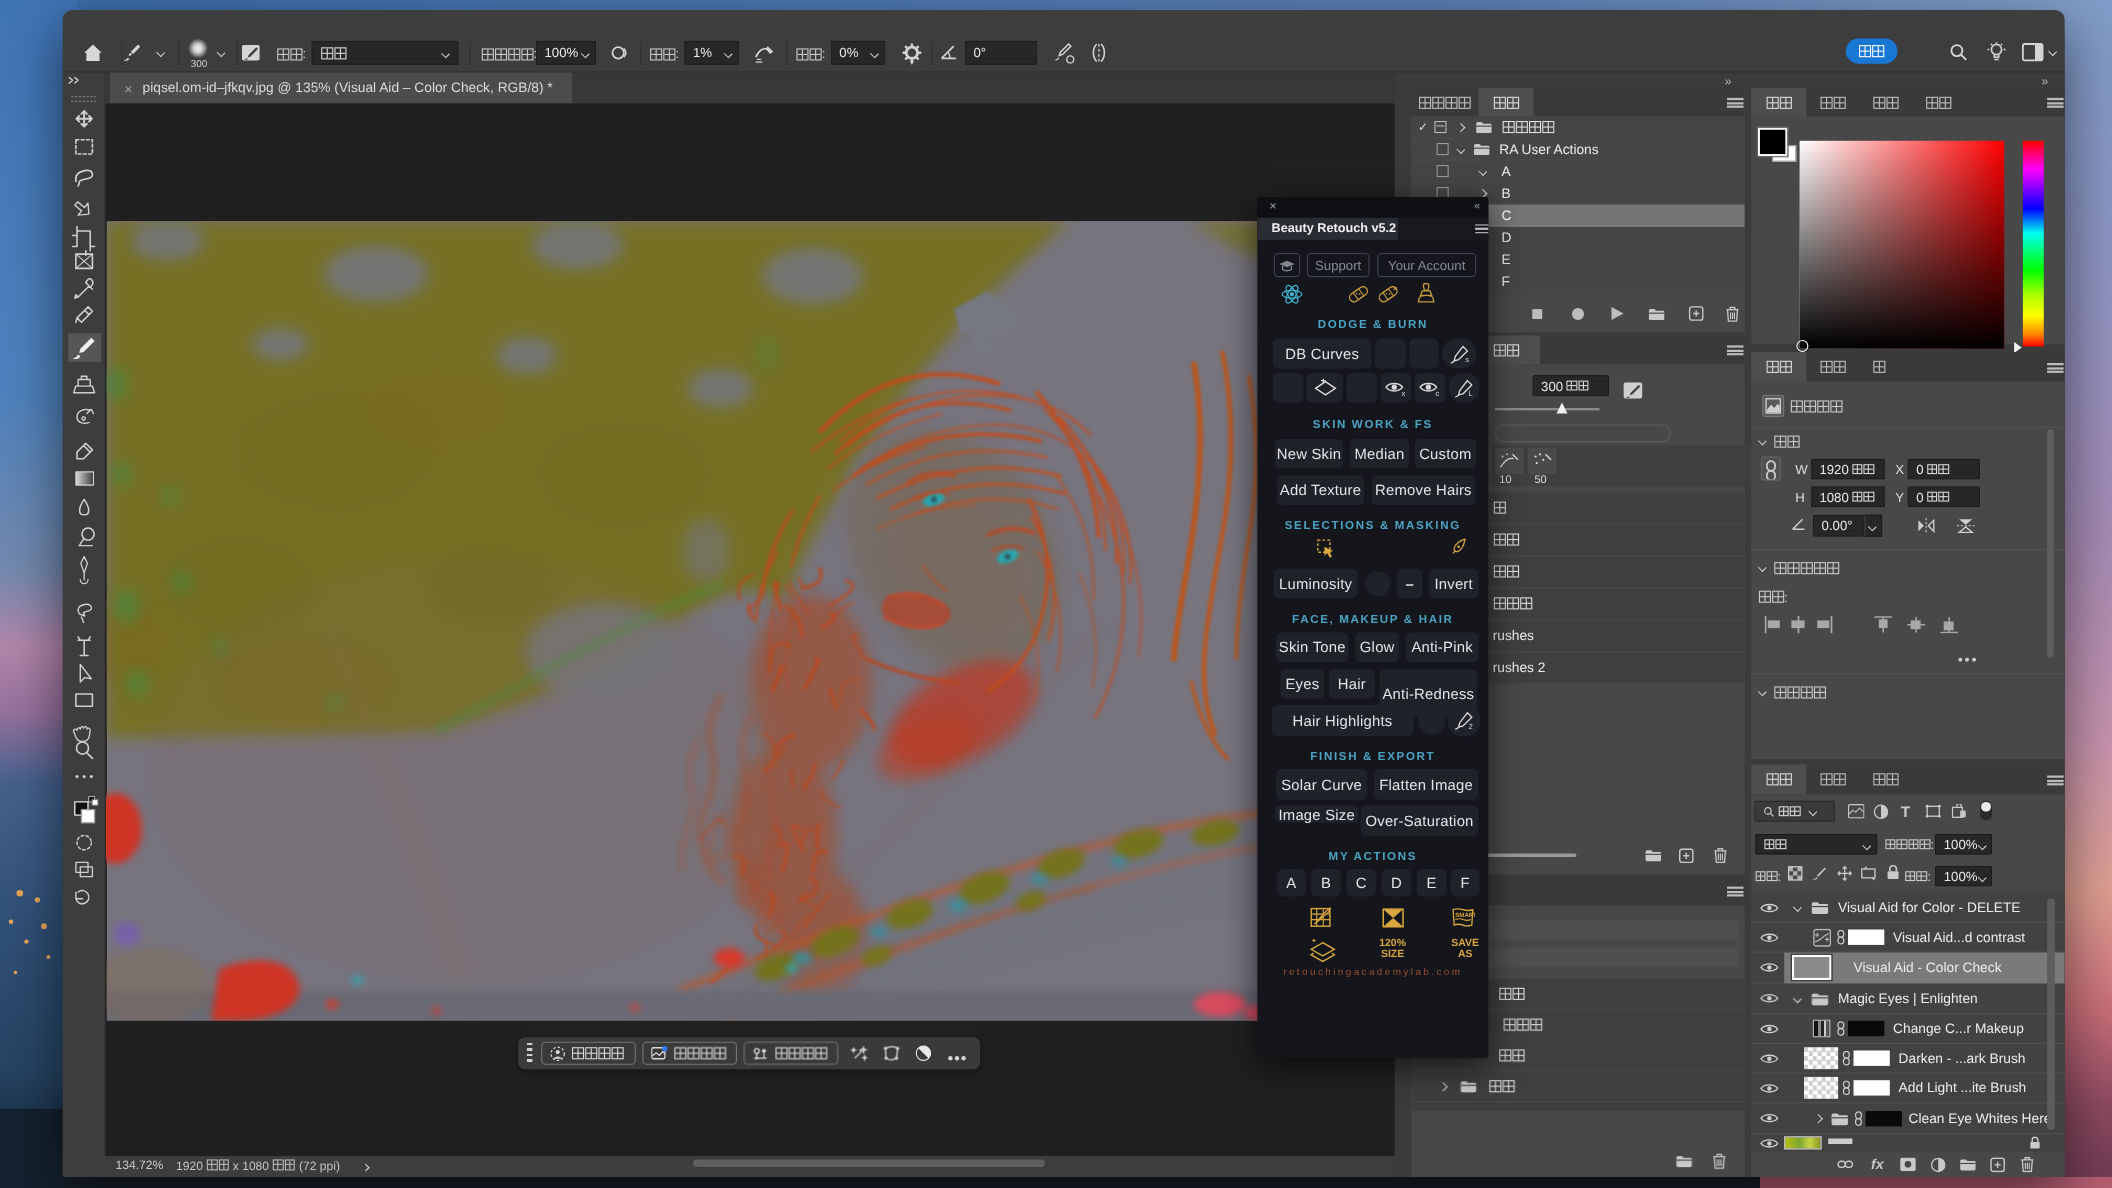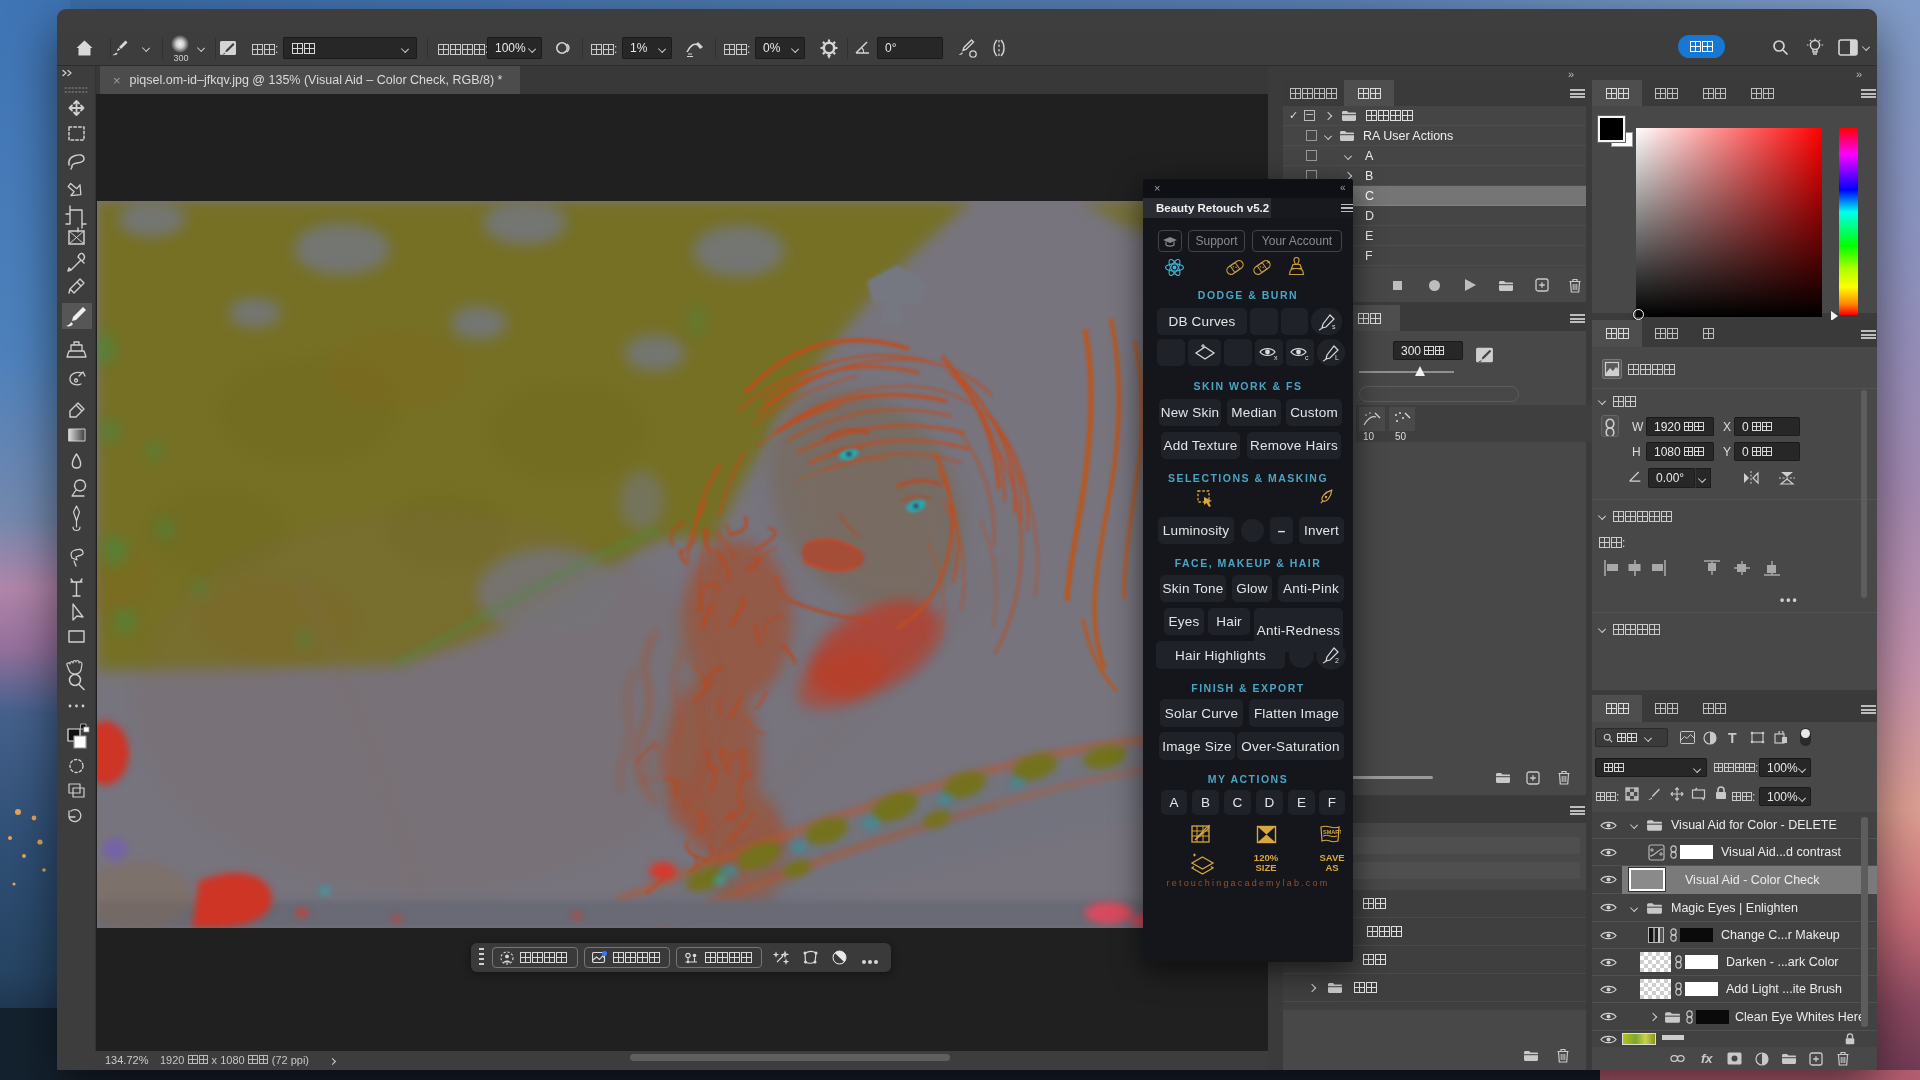--- a/index.html
+++ b/index.html
@@ -646,20 +646,40 @@
           <circle cx="5" cy="6" r=".8" fill="#ddd"></circle>
           <circle cx="9" cy="4" r=".8" fill="#ddd"></circle>
         </svg>
 <svg class="ab" style="left:108px;top:104px" width="22" height="20" viewBox="0 0 22 20">
           <path d="M14 4 L19 9" fill="none" stroke="#ddd" stroke-width="1.2"></path>
           <circle cx="5" cy="6" r="1" fill="#ddd"></circle>
           <circle cx="9" cy="4" r="1" fill="#ddd"></circle>
           <circle cx="6" cy="12" r="1" fill="#ddd"></circle>
           <circle cx="12" cy="9" r="1" fill="#ddd"></circle>
         </svg>
+<div class="ab" style="left:0;top:143px;width:303px;height:174px;background:#3f3f3f">
+<div class="lrow" style="top:0;height:29px;border-color:#4a4a4a">
+            <span style="margin-left:74px"><i class="c"></i></span>
+          </div>
+<div class="lrow" style="top:29px;height:29px;border-color:#4a4a4a">
+            <span style="margin-left:74px"><i class="c"></i><i class="c"></i></span>
+          </div>
+<div class="lrow" style="top:58px;height:29px;border-color:#4a4a4a">
+            <span style="margin-left:74px"><i class="c"></i><i class="c"></i></span>
+          </div>
+<div class="lrow" style="top:87px;height:29px;border-color:#4a4a4a">
+            <span style="margin-left:74px"><i class="c"></i><i class="c"></i><i class="c"></i></span>
+          </div>
+<div class="lrow" style="top:116px;height:29px;border-color:#4a4a4a">
+            <span style="margin-left:74px">rushes</span>
+          </div>
+<div class="lrow" style="top:145px;height:29px;border-color:#4a4a4a">
+            <span style="margin-left:74px">rushes 2</span>
+          </div>
+</div>
 <div class="ab" style="left:0;top:455px;width:303px;height:35px;background:#484848;display:flex;align-items:center">
 <div style="width:104px;height:3px;background:#9a9a9a;border-radius:2px;margin-left:46px"></div>
 <svg style="margin-left:62px" width="16" height="13">
             <use href="#fold"></use>
           </svg>
 <svg style="margin-left:15px" width="14" height="14">
             <use href="#plusbox"></use>
           </svg>
 <svg style="margin-left:17px" width="14" height="15">
             <use href="#trash"></use>
@@ -944,21 +964,21 @@
           </div>
 <div class="lrow" style="top:137px;height:27px;border-color:#515151">
             <svg style="margin-left:8px" width="17" height="11">
               <use href="#eye"></use>
             </svg>
             <span style="margin-left:23px;width:31px;height:20px;display:inline-block;background:conic-gradient(#fff 0 25%,#cfcfcf 0 50%,#fff 0 75%,#cfcfcf 0) 0 0/8px 8px"></span>
             <svg style="margin-left:3px" width="9" height="14">
               <use href="#chain"></use>
             </svg>
             <span style="margin-left:2px;width:33px;height:14px;background:#fff;display:inline-block"></span>
-            <span style="margin-left:8px">Darken - ...ark Color</span>
+            <span style="margin-left:8px">Darken - ...ark Brush</span>
           </div>
 <div class="lrow" style="top:164px;height:27px;border-color:#515151">
             <svg style="margin-left:8px" width="17" height="11">
               <use href="#eye"></use>
             </svg>
             <span style="margin-left:23px;width:31px;height:20px;display:inline-block;background:conic-gradient(#fff 0 25%,#cfcfcf 0 50%,#fff 0 75%,#cfcfcf 0) 0 0/8px 8px"></span>
             <svg style="margin-left:3px" width="9" height="14">
               <use href="#chain"></use>
             </svg>
             <span style="margin-left:2px;width:33px;height:14px;background:#fff;display:inline-block"></span>
@@ -1138,21 +1158,21 @@
 <div class="brbtn" style="left:173px;top:461px;width:30px;height:30px;border-radius:50%">
         <svg width="20" height="18" viewBox="0 0 20 18">
           <path d="M13 2 L17 6 L9 14 L5 15 L6 11 Z" fill="none" stroke="#dadada" stroke-width="1.2"></path>
           <path d="M5 15 C4 16.5 3 16.5 2 17" stroke="#dadada" stroke-width="1.2" fill="none"></path>
           <text x="14" y="17" fill="#dadada" font-size="7">2</text>
         </svg>
       </div>
 <div class="brhead" style="top:503px">FINISH &amp; EXPORT</div>
 <div class="brbtn" style="left:17px;top:520px;width:83px;height:28px">Solar Curve</div>
 <div class="brbtn" style="left:106px;top:520px;width:95px;height:28px">Flatten Image</div>
-<div class="brbtn" style="left:16px;top:553px;width:76px;height:28px">Image Size</div>
+<div class="brbtn" style="left:16px;top:553px;width:76px;height:16px">Image Size</div>
 <div class="brbtn" style="left:94px;top:553px;width:107px;height:28px">Over-Saturation</div>
 <div class="brhead" style="top:594px">MY ACTIONS</div>
 <div class="brbtn" style="left:18px;top:611px;width:26px;height:25px">A</div>
 <div class="brbtn" style="left:49px;top:611px;width:27px;height:25px">B</div>
 <div class="brbtn" style="left:81px;top:611px;width:27px;height:25px">C</div>
 <div class="brbtn" style="left:113px;top:611px;width:27px;height:25px">D</div>
 <div class="brbtn" style="left:145px;top:611px;width:27px;height:25px">E</div>
 <div class="brbtn" style="left:176px;top:611px;width:26px;height:25px">F</div>
 <svg class="ab" style="left:48px;top:645px" width="23" height="21" viewBox="0 0 23 21">
         <rect x="1" y="2" width="17" height="16" fill="none" stroke="#d8a73e" stroke-width="1.3"></rect>

